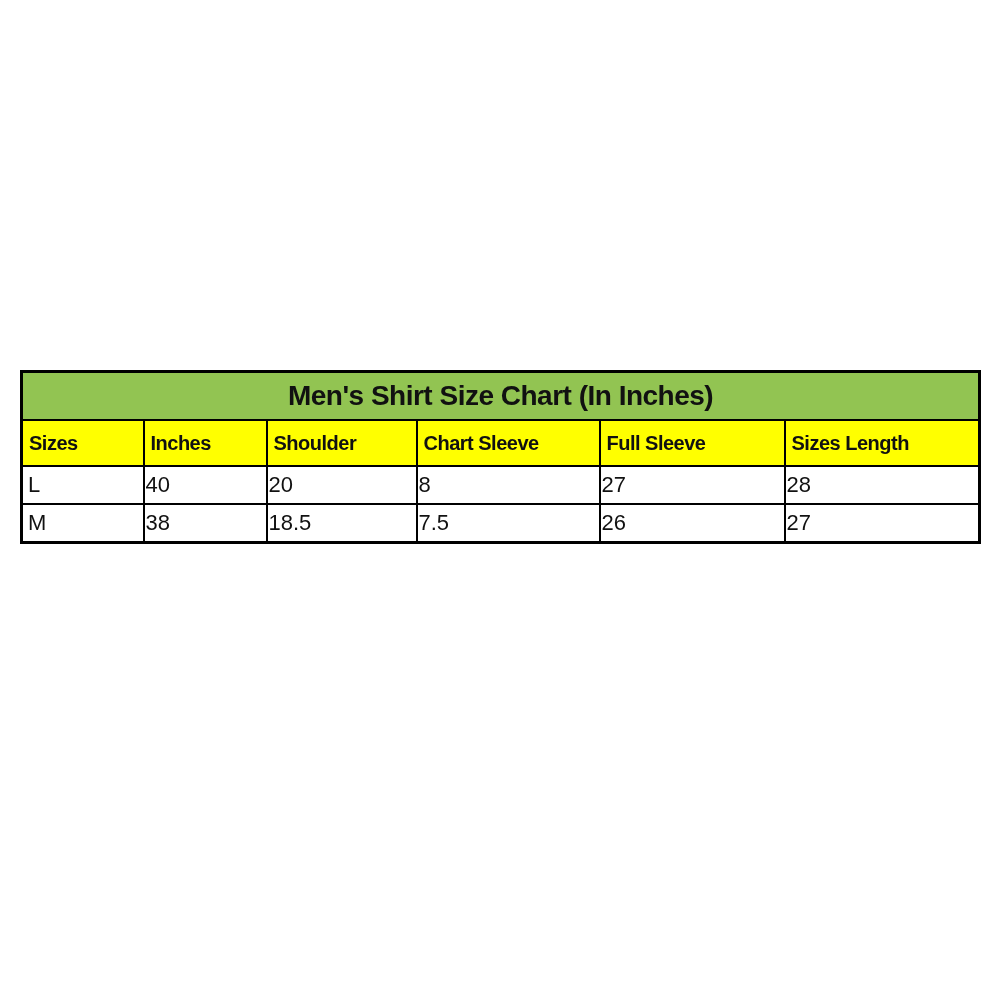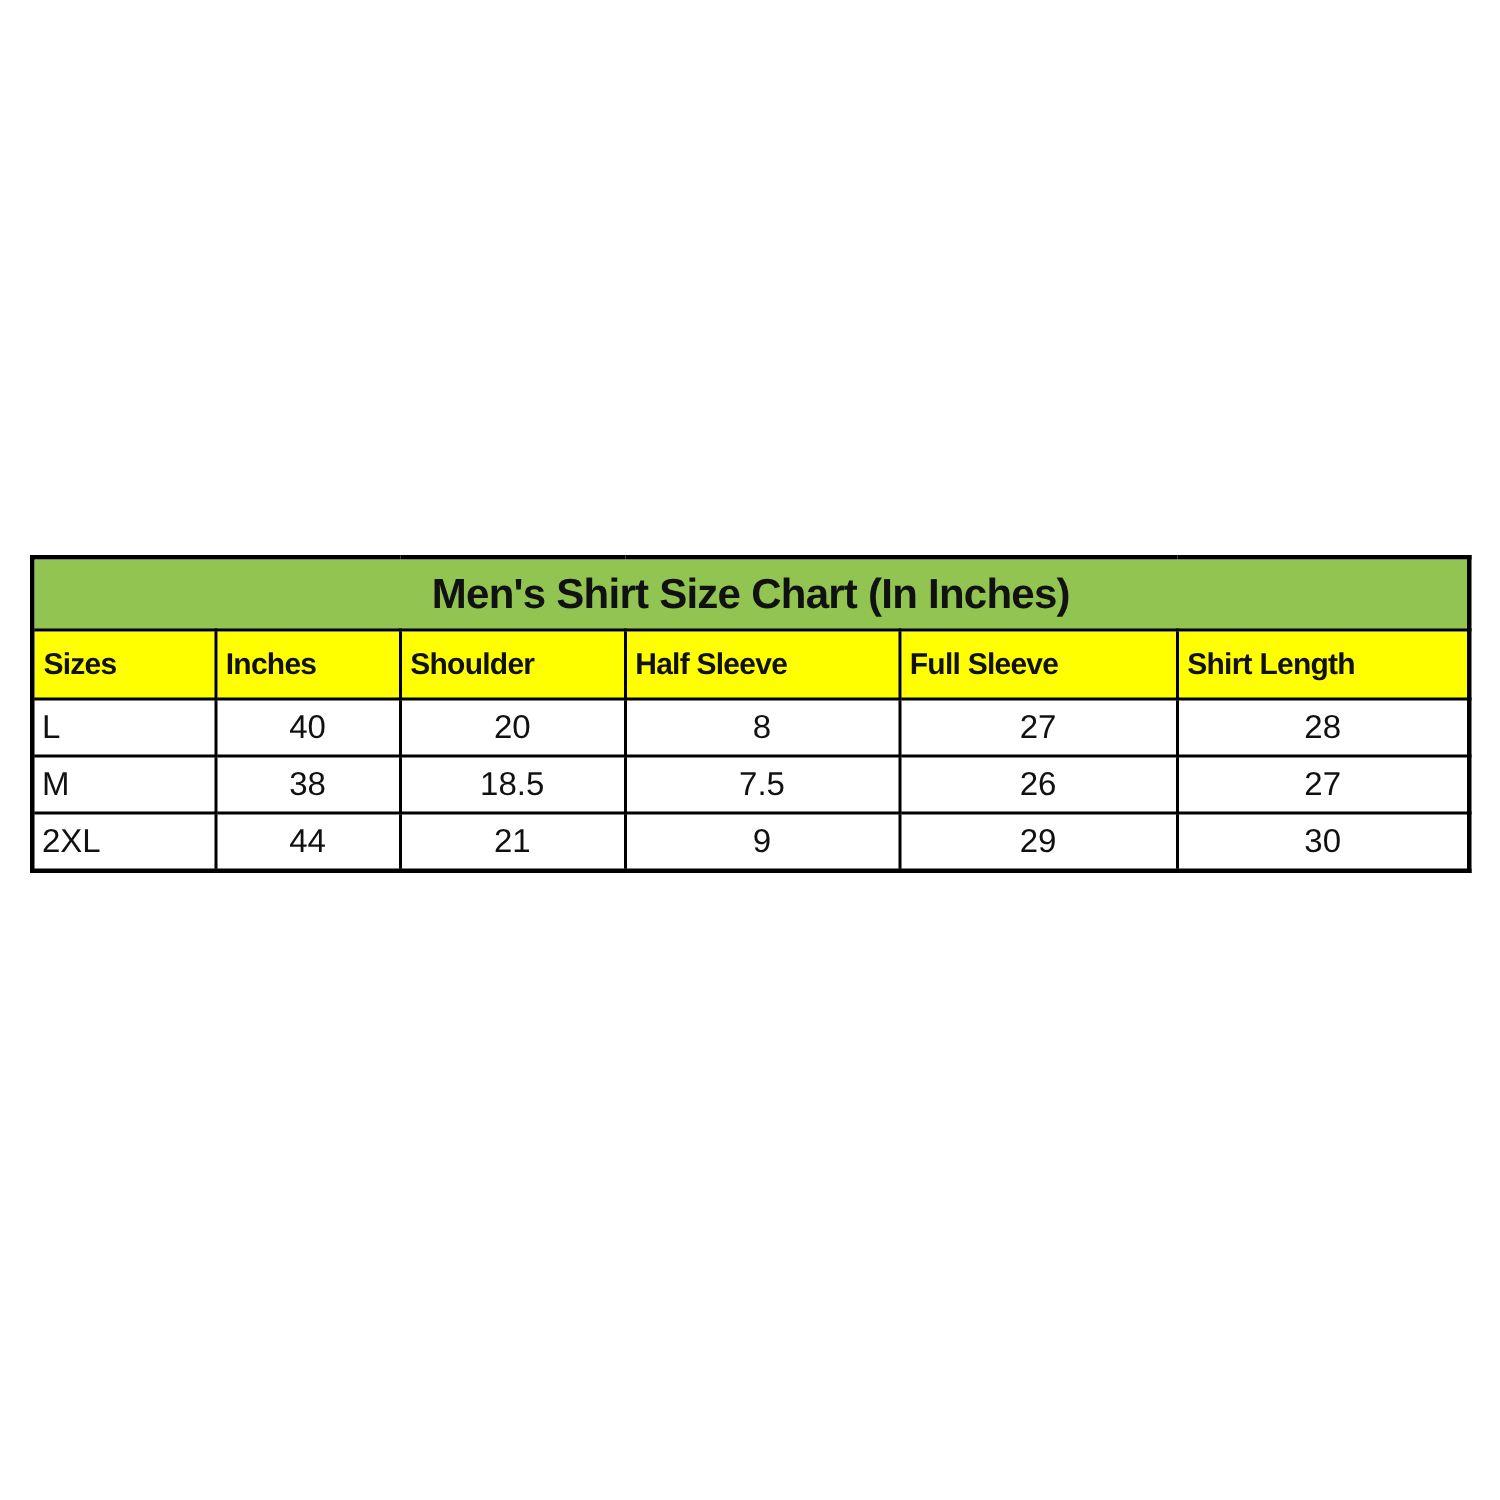--- a/index.html
+++ b/index.html
@@ -56,21 +56,21 @@
     background: #ffffff;
     vertical-align: middle;
     font-size: 22px;
     font-weight: 400;
   }
   .data-row td.size-cell {
     text-align: left;
     padding-left: 5px;
   }
   .data-row td.value-cell {
-    text-align: center;
+    text-align: left;
   }
 </style>
 </head>
 <body>
 
 <div class="page">
   <table class="size-chart">
     <colgroup>
       <col style="width:122px">
       <col style="width:123px">
@@ -80,43 +80,35 @@
       <col style="width:195px">
     </colgroup>
     <tbody>
       <tr class="title-row">
         <td colspan="6">Men's Shirt Size Chart (In Inches)</td>
       </tr>
       <tr class="header-row">
         <th>Sizes</th>
         <th>Inches</th>
         <th>Shoulder</th>
-        <th>Half Sleeve</th>
+        <th>Chart Sleeve</th>
         <th>Full Sleeve</th>
-        <th>Shirt Length</th>
+        <th>Sizes Length</th>
       </tr>
       <tr class="data-row">
         <td class="size-cell">L</td>
         <td class="value-cell">40</td>
         <td class="value-cell">20</td>
         <td class="value-cell">8</td>
         <td class="value-cell">27</td>
         <td class="value-cell">28</td>
       </tr>
       <tr class="data-row">
         <td class="size-cell">M</td>
         <td class="value-cell">38</td>
         <td class="value-cell">18.5</td>
         <td class="value-cell">7.5</td>
         <td class="value-cell">26</td>
         <td class="value-cell">27</td>
       </tr>
-      <tr class="data-row">
-        <td class="size-cell">2XL</td>
-        <td class="value-cell">44</td>
-        <td class="value-cell">21</td>
-        <td class="value-cell">9</td>
-        <td class="value-cell">29</td>
-        <td class="value-cell">30</td>
-      </tr>
     </tbody>
   </table>
 </div>
 
 </body></html>

